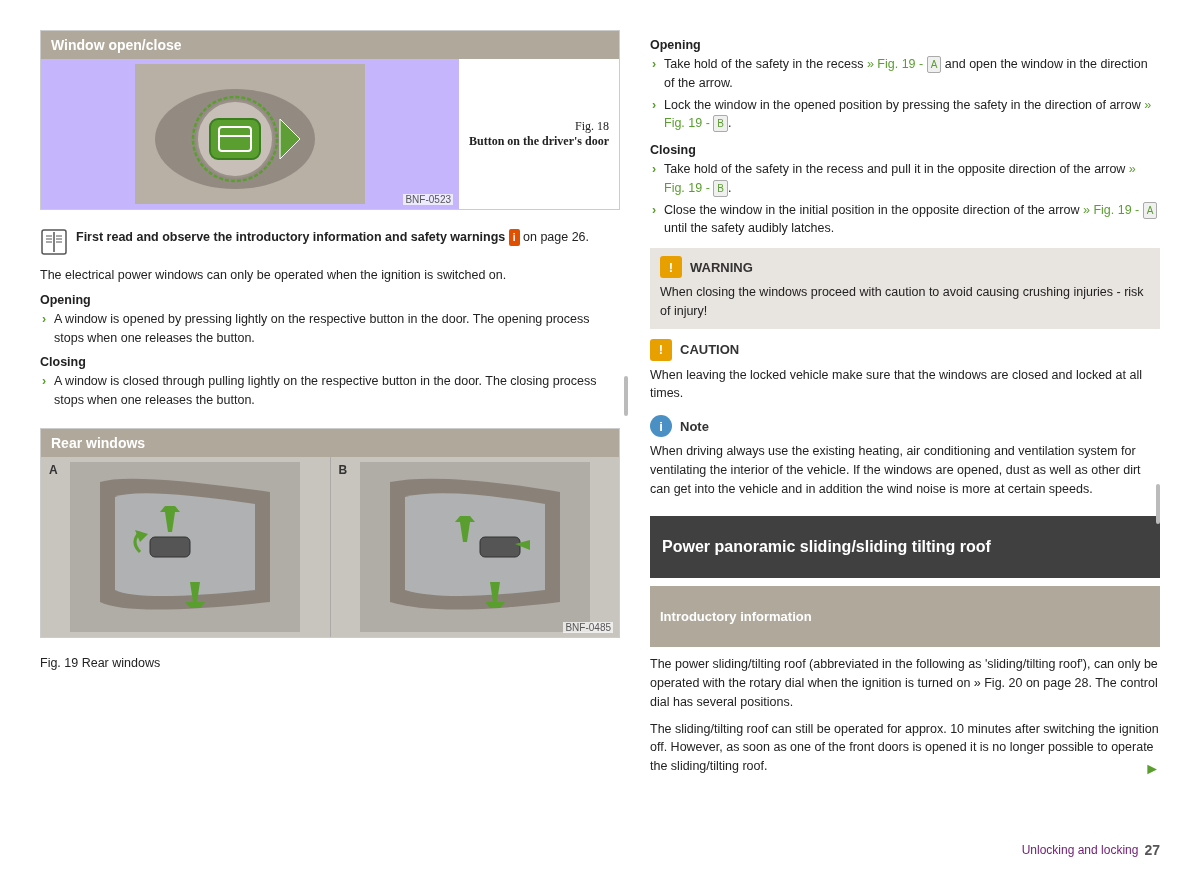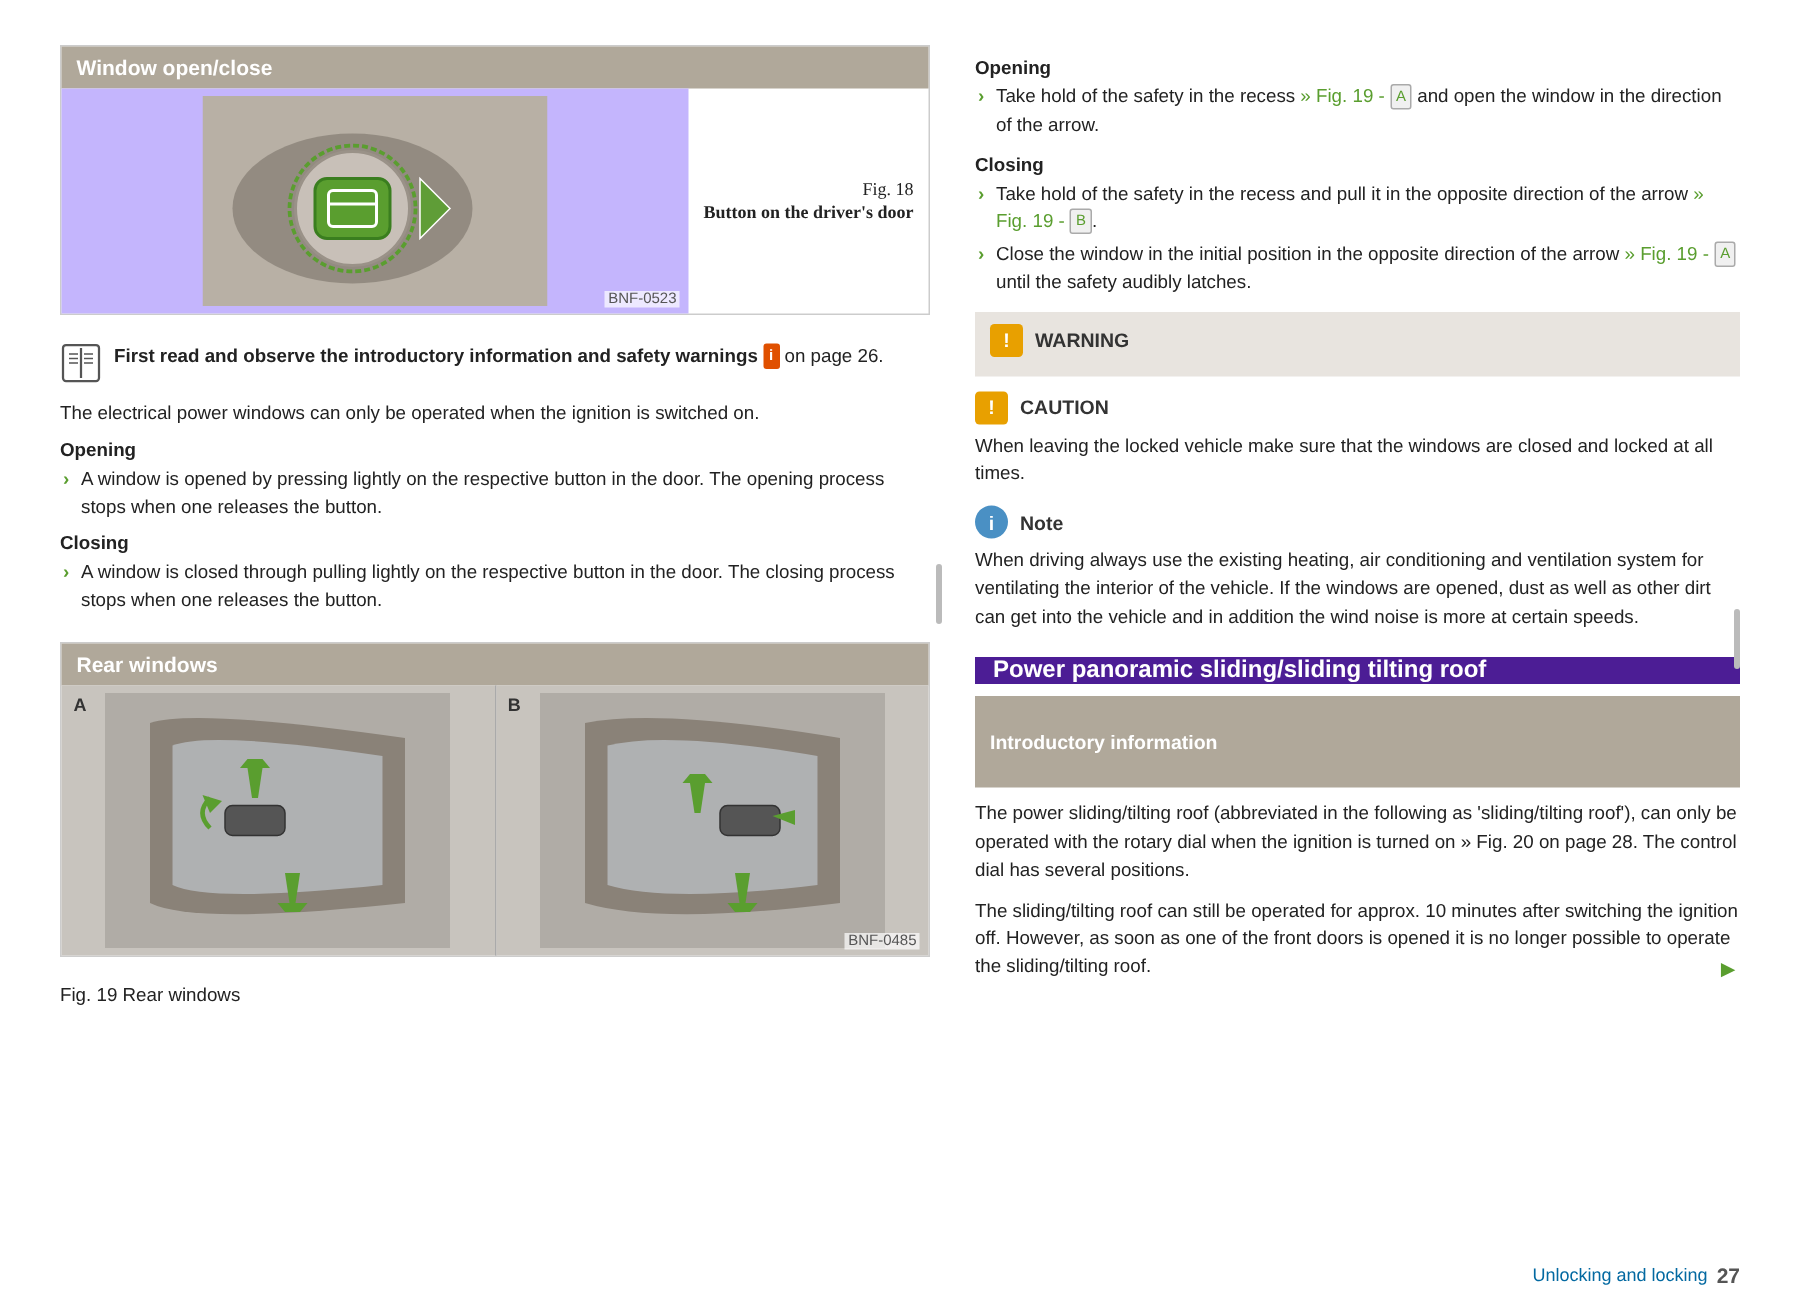--- a/index.html
+++ b/index.html
@@ -194,25 +194,25 @@
       float: right;
       width: 4px;
       height: 40px;
       background: #bbb;
       border-radius: 2px;
       margin-top: 4px;
     }
 
     
     .right-section-header {
-      background: #4c1d95;
+      background: #404040;
       color: #fff;
       font-weight: bold;
       font-size: 16px;
-      padding: 0 12px;
+      padding: 22px 12px;
       margin-bottom: 8px;
     }
     .intro-info-header {
       background: #b0a89a;
       color: #fff;
       font-weight: bold;
       font-size: 13px;
       padding: 23px 10px;
       margin-bottom: 8px;
     }
@@ -222,21 +222,21 @@
       position: absolute;
       bottom: 18px;
       right: 40px;
       font-size: 12px;
       color: #555;
       display: flex;
       align-items: center;
       gap: 6px;
     }
     .footer-section {
-      color: #0369a1;
+      color: #701a75;
     }
     .footer-page {
       font-weight: bold;
       font-size: 14px;
     }
 
     
     .ref-badge {
       display: inline-block;
       background: #e05000;
@@ -389,38 +389,42 @@
 
   </div>
 
   <div class="right-col">
 
     <div class="right-text-section">
       <div class="subsection-title">Opening</div>
       <div class="bullet-item">
         Take hold of the safety in the recess <span class="ref-link">» Fig. 19 - <span class="fig-ref">A</span></span> and open the window in the direction of the arrow.
       </div>
+      <div class="bullet-item">
+        Lock the window in the opened position by pressing the safety in the direction of arrow <span class="ref-link">» Fig. 19 - <span class="fig-ref">B</span></span>.
+      </div>
     </div>
 
     <div class="right-text-section">
       <div class="subsection-title">Closing</div>
       <div class="bullet-item">
         Take hold of the safety in the recess and pull it in the opposite direction of the arrow <span class="ref-link">» Fig. 19 - <span class="fig-ref">B</span></span>.
       </div>
       <div class="bullet-item">
         Close the window in the initial position in the opposite direction of the arrow <span class="ref-link">» Fig. 19 - <span class="fig-ref">A</span></span> until the safety audibly latches.
       </div>
     </div>
 
     <div class="alert-box warning">
       <div class="alert-content-wrap">
         <div class="alert-header">
           <div class="alert-badge warning-badge">!</div>
           <span class="alert-title">WARNING</span>
         </div>
+        <div class="alert-text">When closing the windows proceed with caution to avoid causing crushing injuries - risk of injury!</div>
       </div>
     </div>
 
     <div style="margin-top:10px;">
       <div class="alert-header" style="margin-bottom:5px;">
         <div class="alert-badge caution-badge">!</div>
         <span class="alert-title">CAUTION</span>
       </div>
       <div class="alert-text">When leaving the locked vehicle make sure that the windows are closed and locked at all times.</div>
     </div>

